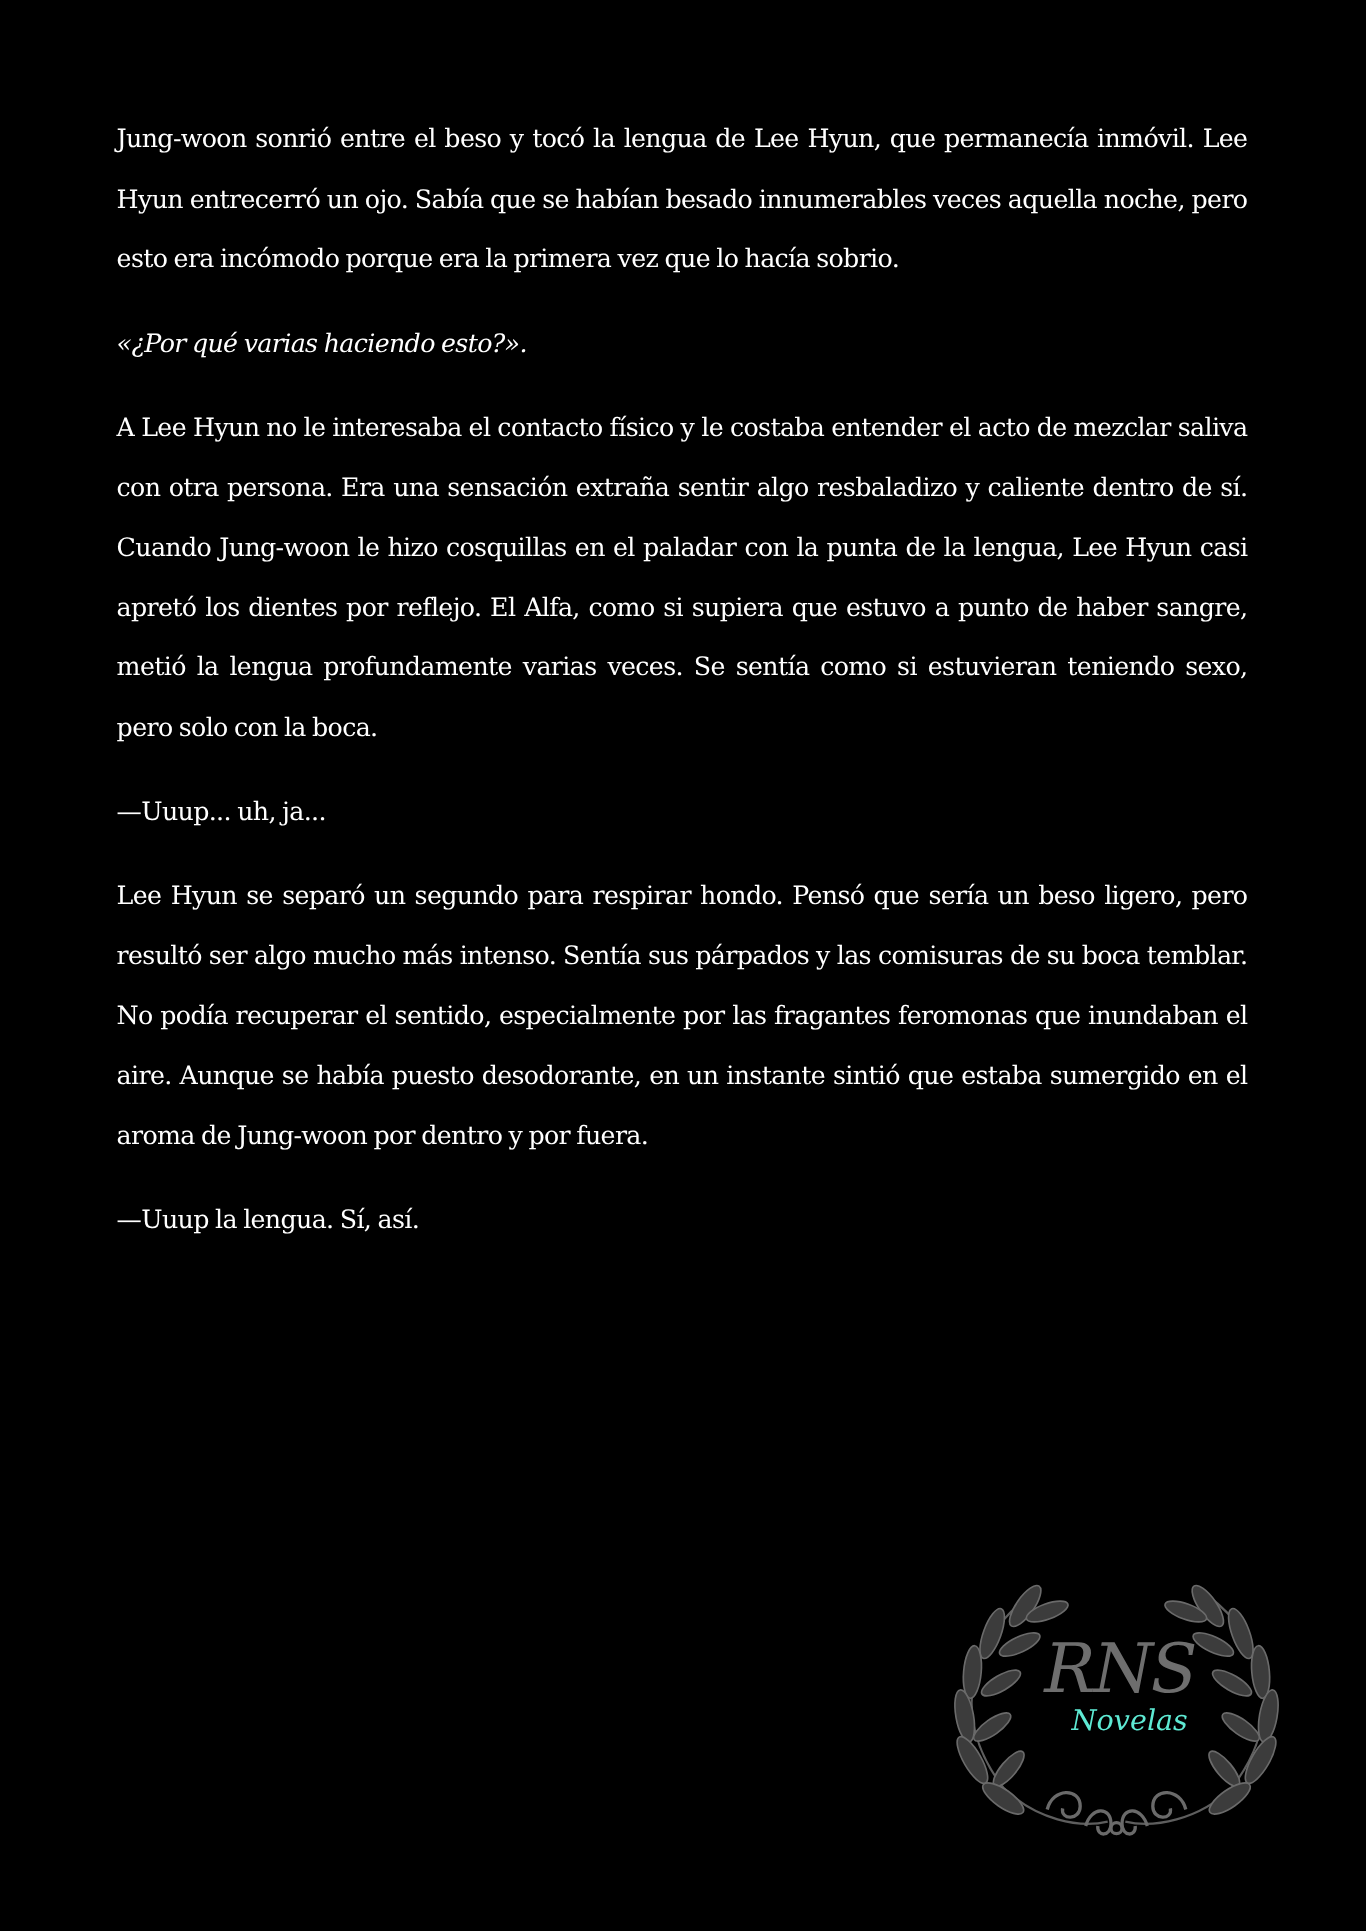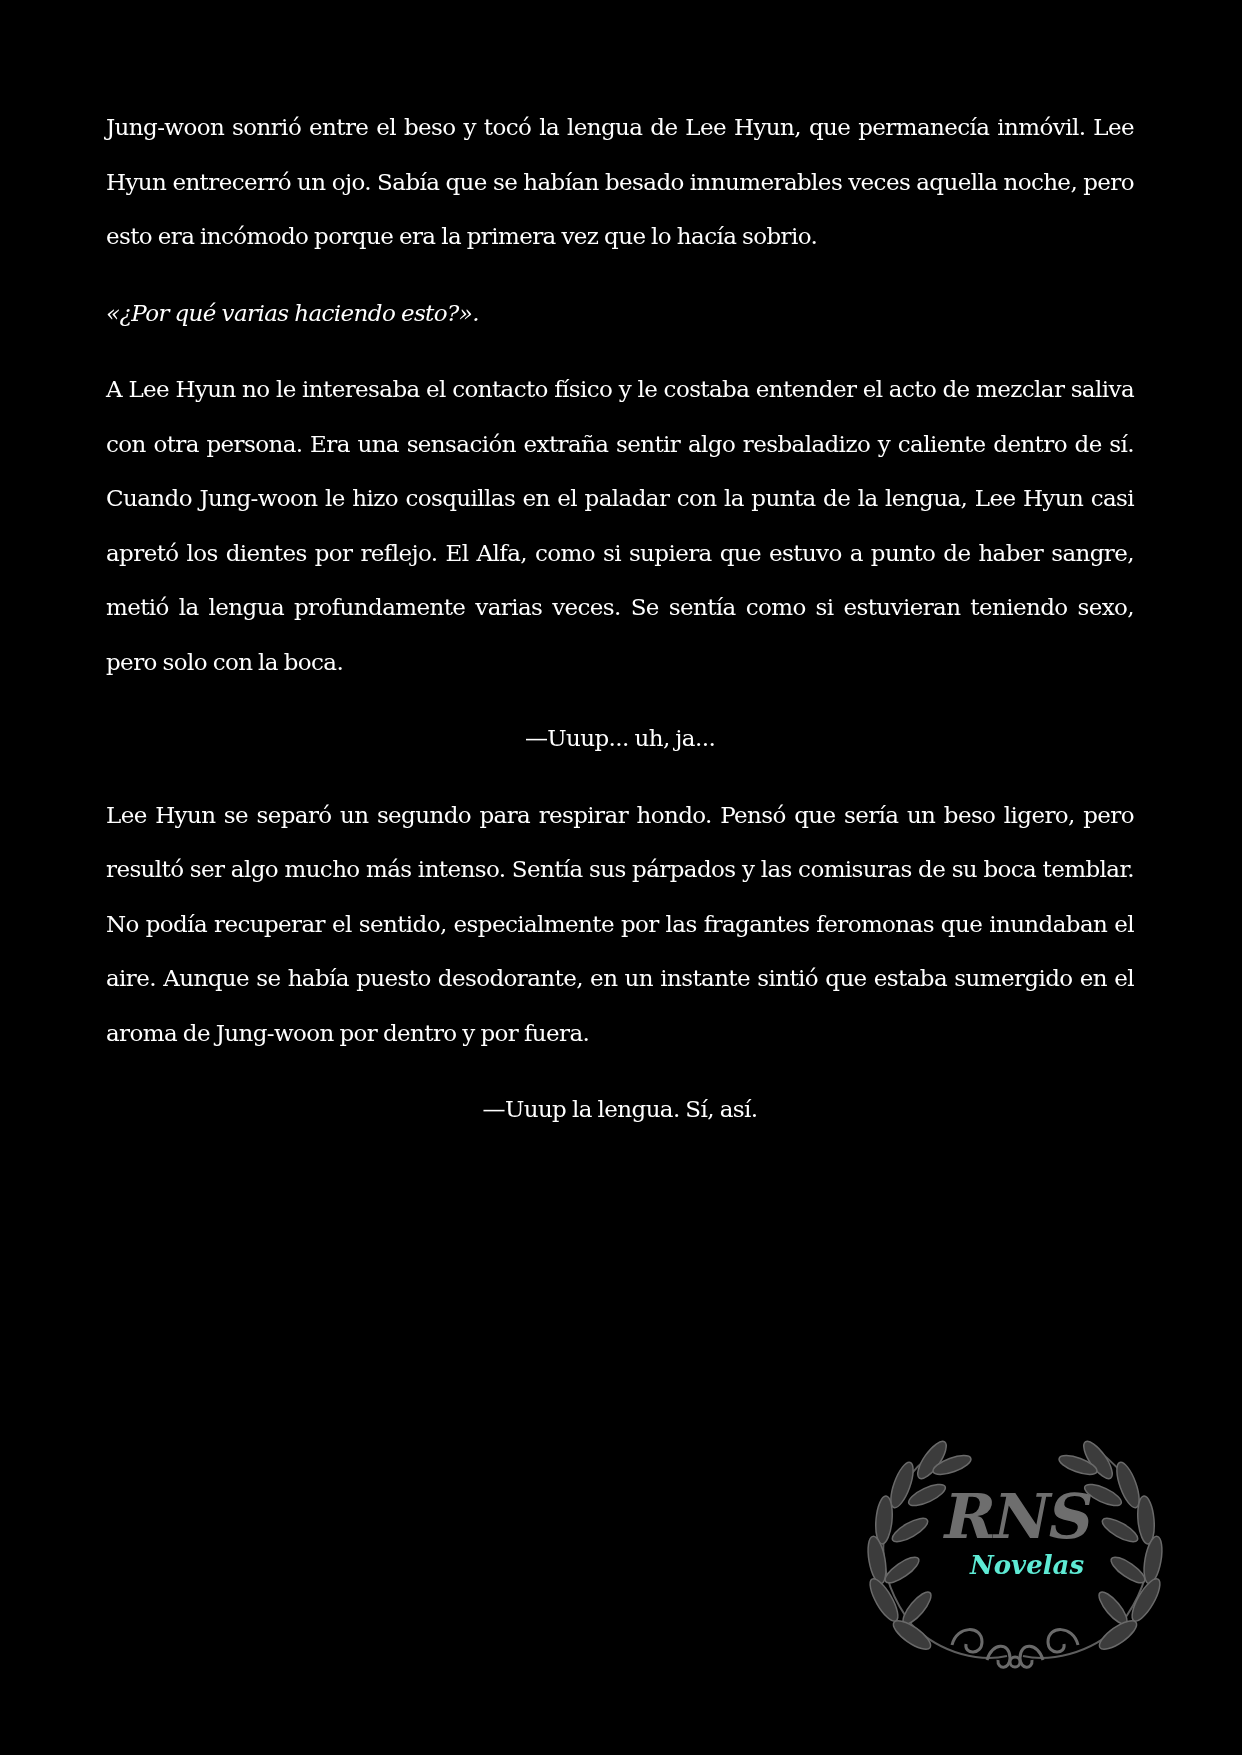--- a/index.html
+++ b/index.html
@@ -27,30 +27,29 @@
       line-height: 54.5px;
       text-align: justify;
       letter-spacing: -0.6px;
       word-spacing: -1px;
       hyphens: none;
     }
     .para.thought {
       font-style: italic;
     }
     .para.dialogue {
-      text-align: center;
+      text-align: left;
     }
     .watermark {
       position: absolute;
       left: 842px;
       top: 1430px;
       width: 346px;
       height: 250px;
       pointer-events: none;
-      font-weight: bold;
     }
     .watermark svg {
       position: absolute;
       left: 0;
       top: 0;
     }
     .wm-title {
       position: absolute;
       left: 86px;
       top: 52px;

